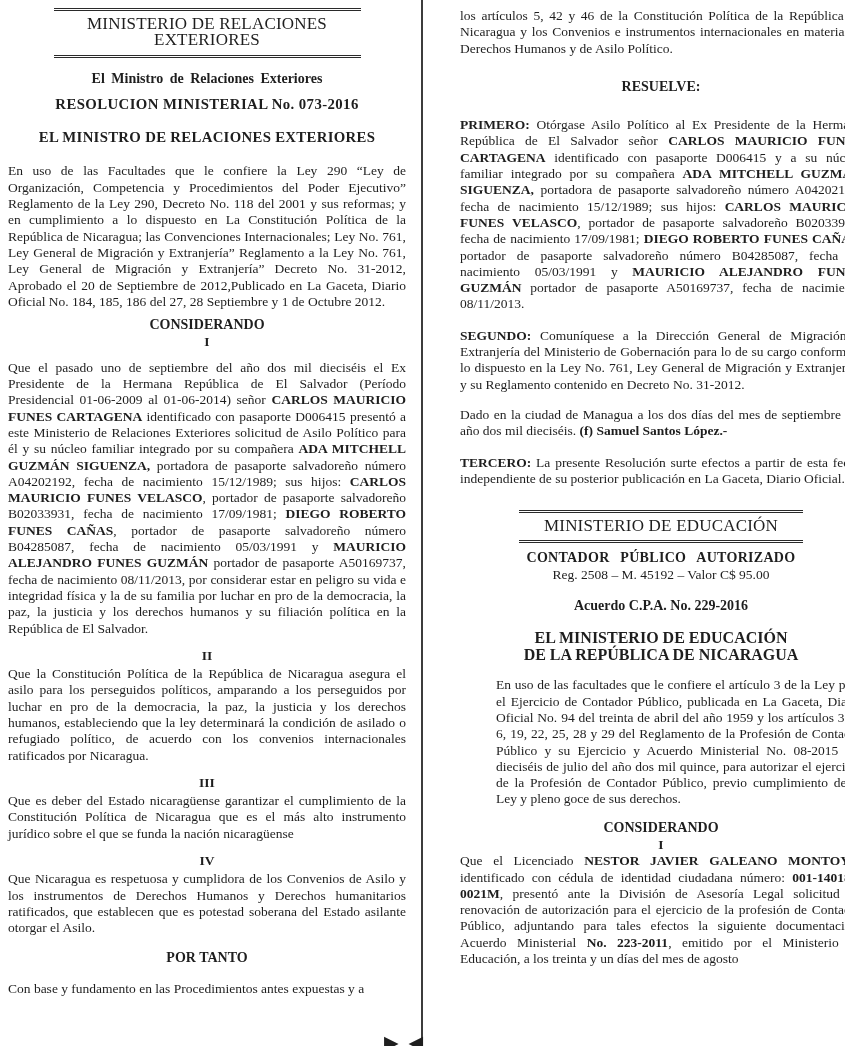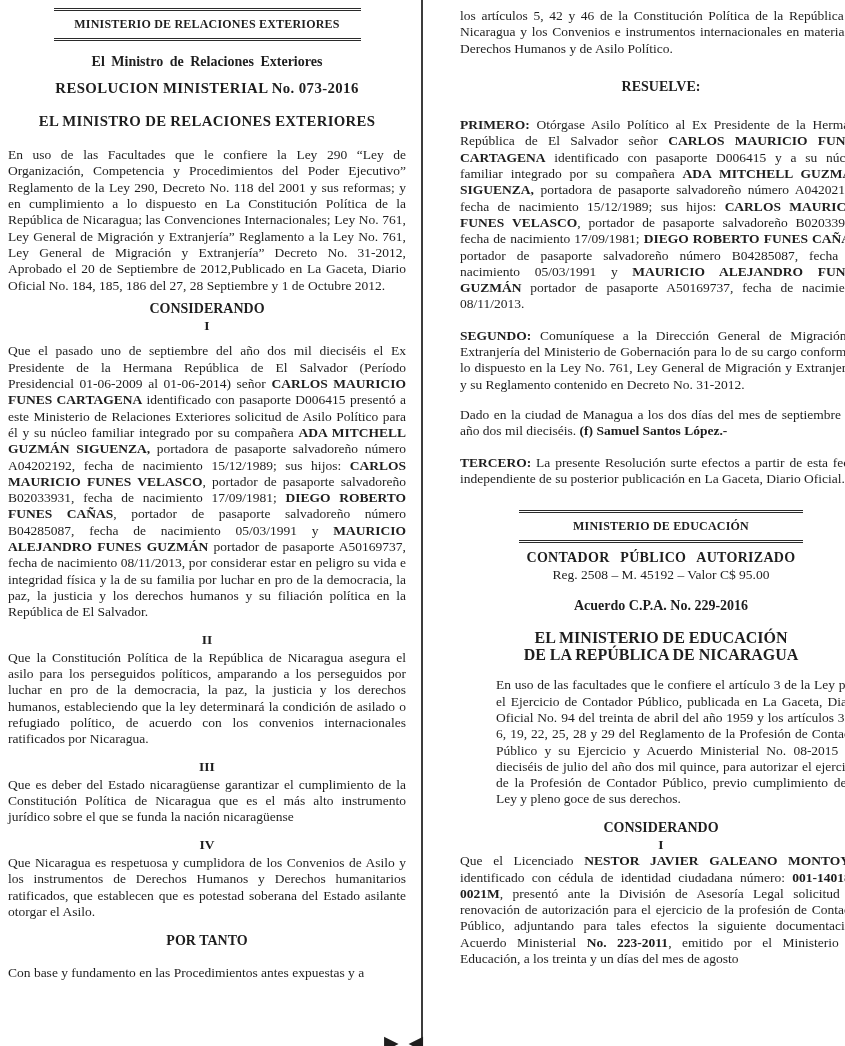--- a/index.html
+++ b/index.html
@@ -23,21 +23,21 @@
   }
   .center { text-align:center; }
   .just { text-align:justify; }
   b, .bold { font-weight:bold; }
 
   .drule { height:3px; border-top:1.6px solid #2a2a2a; border-bottom:1px solid #2a2a2a; }
   .rule-box { margin:0 auto; }
   .rule-box.w-left { width:307px; }
   .rule-box.w-right { width:284px; }
   .rule-title {
-    font-weight:bold; font-size:12px; text-align:center;
+    font-weight:normal; font-size:17px; text-align:center;
     padding:5px 0 6px 0; letter-spacing:0.2px;
   }
 
   .minister-line { font-weight:bold; font-size:14px; margin-top:13px; word-spacing:3px; }
   .resolution-no { font-weight:bold; font-size:14.8px; margin-top:9px; letter-spacing:0.4px; }
   .big-heading   { font-weight:bold; font-size:14.8px; margin-top:17px; letter-spacing:0.3px; }
 
   .p1 { margin-top:18px; }
   .h-considerando { font-weight:bold; font-size:14px; margin-top:7px; }
   .numeral { font-weight:bold; font-size:13.5px; }

